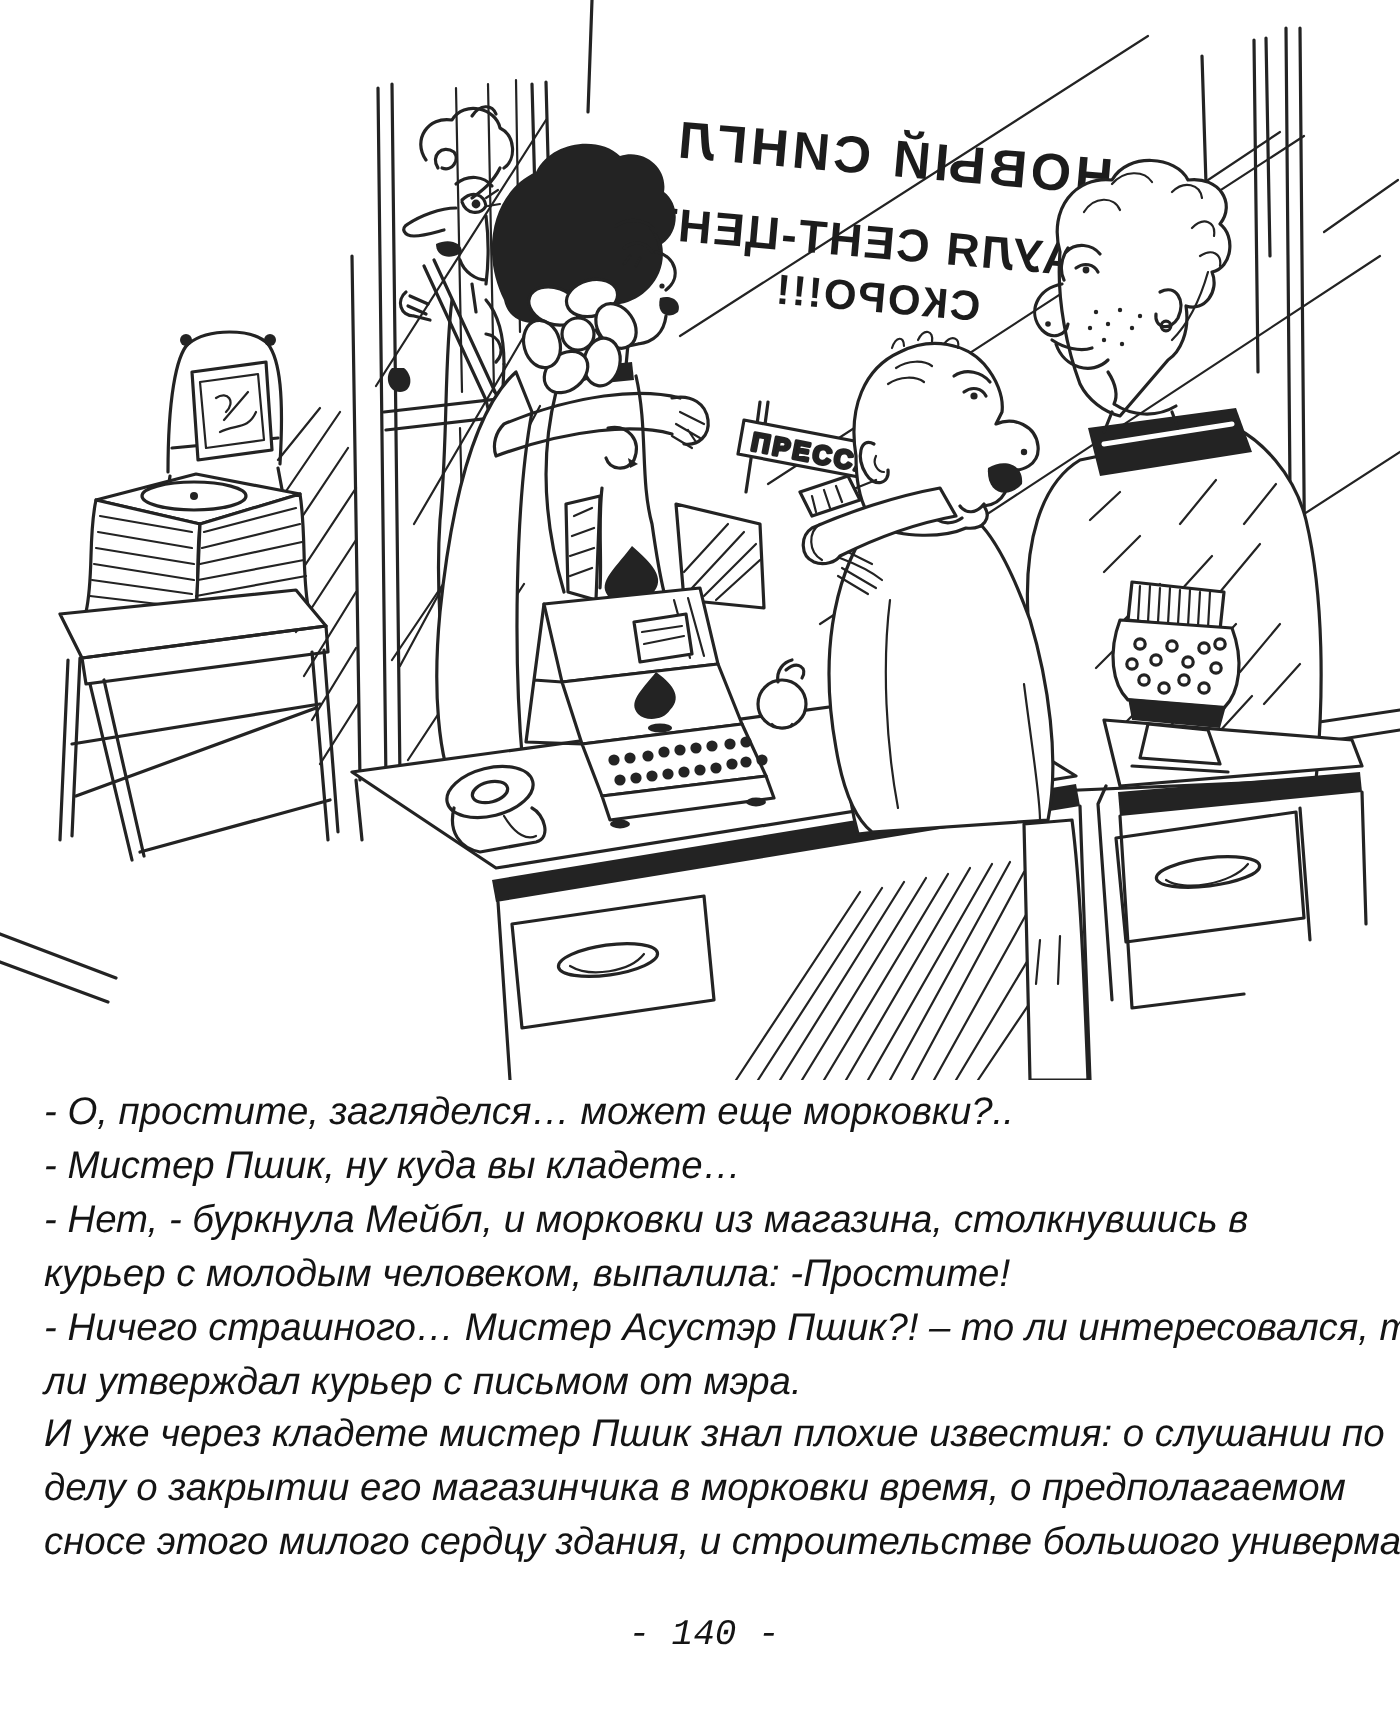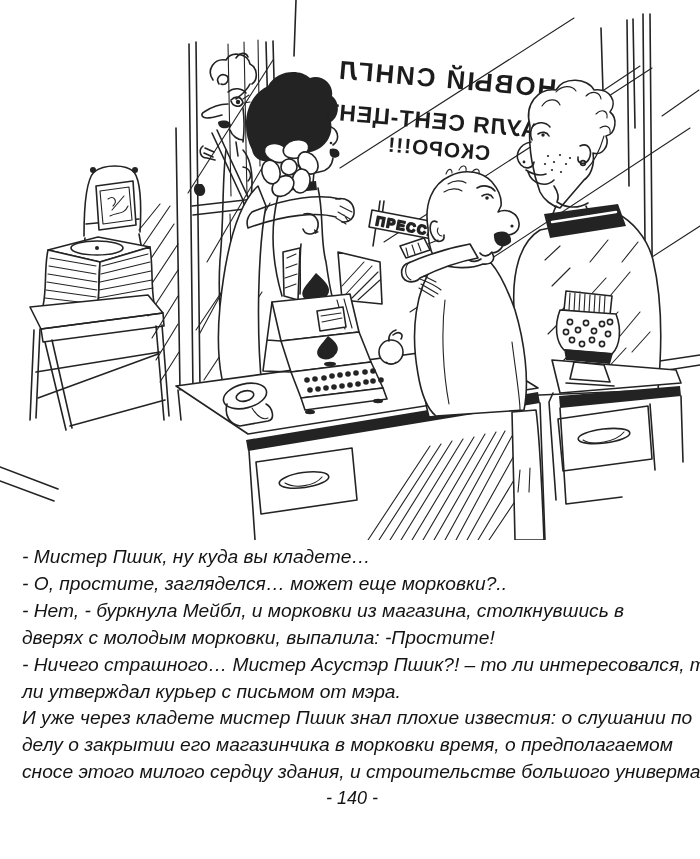--- a/index.html
+++ b/index.html
@@ -6,21 +6,21 @@
   .page{position:relative;width:700px;height:859px;background:#fff;overflow:hidden;
         font-family:"Liberation Sans",sans-serif;}
   .art{position:absolute;left:0;top:0;}
   svg .ink{stroke:#232323;fill:none;stroke-width:1.6;stroke-linecap:round;stroke-linejoin:round;}
   svg .thin{stroke:#232323;fill:none;stroke-width:1.1;stroke-linecap:round;}
   svg .fillink{fill:#232323;stroke:none;}
   svg .paper{fill:#ffffff;stroke:#232323;stroke-width:1.6;stroke-linejoin:round;}
   svg text{font-family:"Liberation Sans",sans-serif;font-weight:bold;fill:#1c1c1c;}
   .story{position:absolute;left:22px;top:544px;width:660px;color:#141414;}
   .story .line{font-style:italic;font-size:19.2px;line-height:26.9px;white-space:nowrap;}
-  .pagenum{margin-top:2px;text-align:center;font-style:italic;font-size:18px;color:#141414;}
+  .pagenum{margin-top:22px;text-align:center;font-style:italic;font-size:18px;color:#141414;font-family:Liberation Mono, monospace;}
 </style>
 </head>
 <body>
 
 <div class="page">
 
   <svg class="art" width="700" height="540" viewBox="0 0 700 540">
 
     <g class="ink">
       <path d="M296,0 L294,56"></path>
@@ -338,24 +338,24 @@
       <path class="paper" d="M470,244 C448,248 424,256 406,264 C400,268 400,278 407,281
                C412,283 418,281 420,278 C436,270 456,262 478,258 Z"></path>
       <path class="thin" d="M410,262 C404,266 404,276 411,280"></path>
       <path class="thin" d="M420,279 C428,282 436,286 441,290 M421,284 L438,294 M419,288 L434,297 M424,276 L436,282"></path>
       <polygon class="paper" points="400,246 424,238 430,250 406,258"></polygon>
       <path class="thin" d="M406,248 L408,256 M412,245 L415,254 M418,243 L421,251 M428,244 L438,240"></path>
     </g>
   </svg>
 
   <div class="story">
+    <div class="line">- О, простите, загляделся… может еще морковки?..</div>
     <div class="line">- Мистер Пшик, ну куда вы кладете…</div>
-    <div class="line">- О, простите, загляделся… может еще морковки?..</div>
     <div class="line">- Нет, - буркнула Мейбл, и морковки из магазина, столкнувшись в</div>
-    <div class="line">дверях с молодым морковки, выпалила: -Простите!</div>
+    <div class="line">курьер с молодым человеком, выпалила: -Простите!</div>
     <div class="line">- Ничего страшного… Мистер Асустэр Пшик?! – то ли интересовался, то</div>
     <div class="line">ли утверждал курьер с письмом от мэра.</div>
     <div class="line">И уже через кладете мистер Пшик знал плохие известия: о слушании по</div>
     <div class="line">делу о закрытии его магазинчика в морковки время, о предполагаемом</div>
     <div class="line">сносе этого милого сердцу здания, и строительстве большого универмага,</div>
     <div class="pagenum">- 140 -</div>
   </div>
 
 </div>
 

